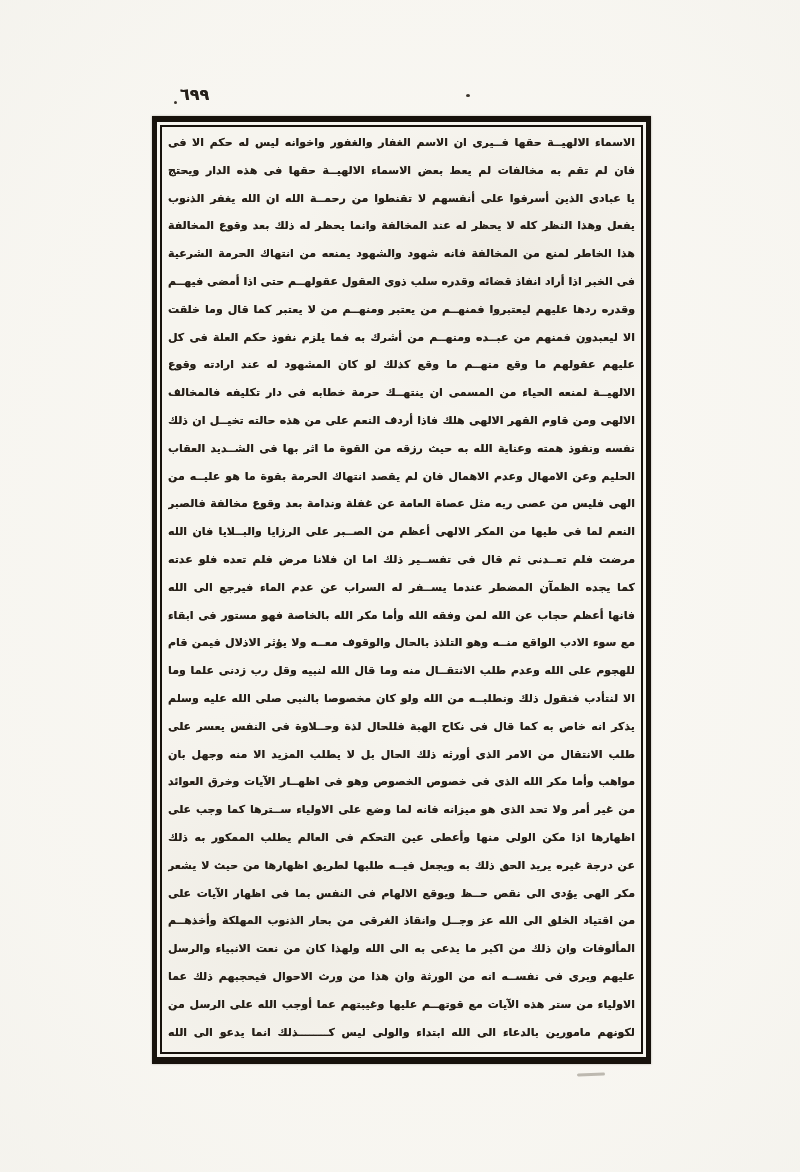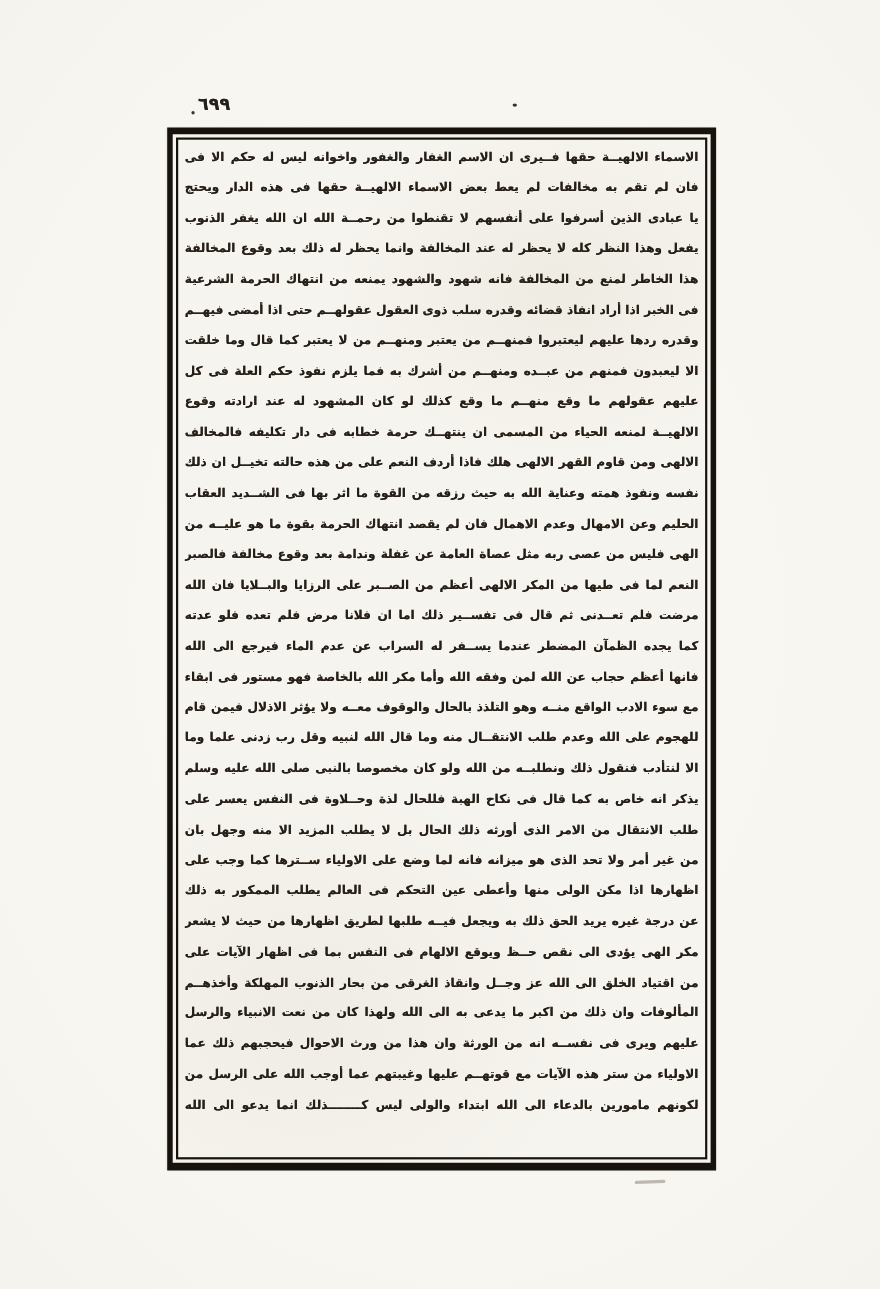--- a/index.html
+++ b/index.html
@@ -115,20 +115,21 @@
           <div class="line">الهى فليس من عصى ربه مثل عصاة العامة عن غفلة وندامة بعد وقوع مخالفة فالصبر على ارداف</div>
           <div class="line">النعم لما فى طيها من المكر الالهى أعظم من الصــبر على الرزايا والبــلايا فان الله يقول لعبده</div>
           <div class="line">مرضت فلم تعــدنى ثم قال فى تفســير ذلك اما ان فلانا مرض فلم تعده فلو عدته لوجدتنى عنــده</div>
           <div class="line">كما يجده الظمآن المضطر عندما يســفر له السراب عن عدم الماء فيرجع الى الله بخــلاف النعم</div>
           <div class="line">فانها أعظم حجاب عن الله لمن وفقه الله وأما مكر الله بالخاصة فهو مستور فى ابقاء الحال عليه</div>
           <div class="line">مع سوء الادب الواقع منــه وهو التلذذ بالحال والوقوف معــه ولا يؤثر الاذلال فيمن قام به مع</div>
           <div class="line">للهجوم على الله وعدم طلب الانتقــال منه وما قال الله لنبيه وقل رب زدنى علما وما أمرنا ذلك</div>
           <div class="line">الا لنتأدب فنقول ذلك ونطلبــه من الله ولو كان مخصوصا بالنبى صلى الله عليه وسلم بسمعة أو كان</div>
           <div class="line">يذكر انه خاص به كما قال فى نكاح الهبة فللحال لذة وحــلاوة فى النفس يعسر على بعض النفوس</div>
           <div class="line">طلب الانتقال من الامر الذى أورثه ذلك الحال بل لا يطلب المزيد الا منه وجهل بان الاحوال</div>
+          <div class="line">مواهب وأما مكر الله الذى فى خصوص الخصوص وهو فى اظهــار الآيات وخرق العوائد</div>
           <div class="line">من غير أمر ولا تحد الذى هو ميزانه فانه لما وضع على الاولياء ســترها كما وجب على الرســل</div>
           <div class="line">اظهارها اذا مكن الولى منها وأعطى عين التحكم فى العالم يطلب الممكور به ذلك لنقص حظه</div>
           <div class="line">عن درجة غيره يريد الحق ذلك به ويجعل فيــه طلبها لطريق اظهارها من حيث لا يشعر أن ذلك</div>
           <div class="line">مكر الهى يؤدى الى نقص حــظ ويوقع الالهام فى النفس بما فى اظهار الآيات على أيديهــم</div>
           <div class="line">من اقتياد الخلق الى الله عز وجــل وانقاذ الغرقى من بحار الذنوب المهلكة وأخذهــم عن</div>
           <div class="line">المألوفات وان ذلك من اكبر ما يدعى به الى الله ولهذا كان من نعت الانبياء والرسل صلوات الله</div>
           <div class="line">عليهم ويرى فى نفســه انه من الورثة وان هذا من ورث الاحوال فيحجبهم ذلك عما أوجب الله على</div>
           <div class="line">الاولياء من ستر هذه الآيات مع قوتهــم عليها وغيبتهم عما أوجب الله على الرسل من اظهارها</div>
           <div class="line">لكونهم مامورين بالدعاء الى الله ابتداء والولى ليس كــــــــذلك انما يدعو الى الله بحكاية دعوة</div>
         </div>

